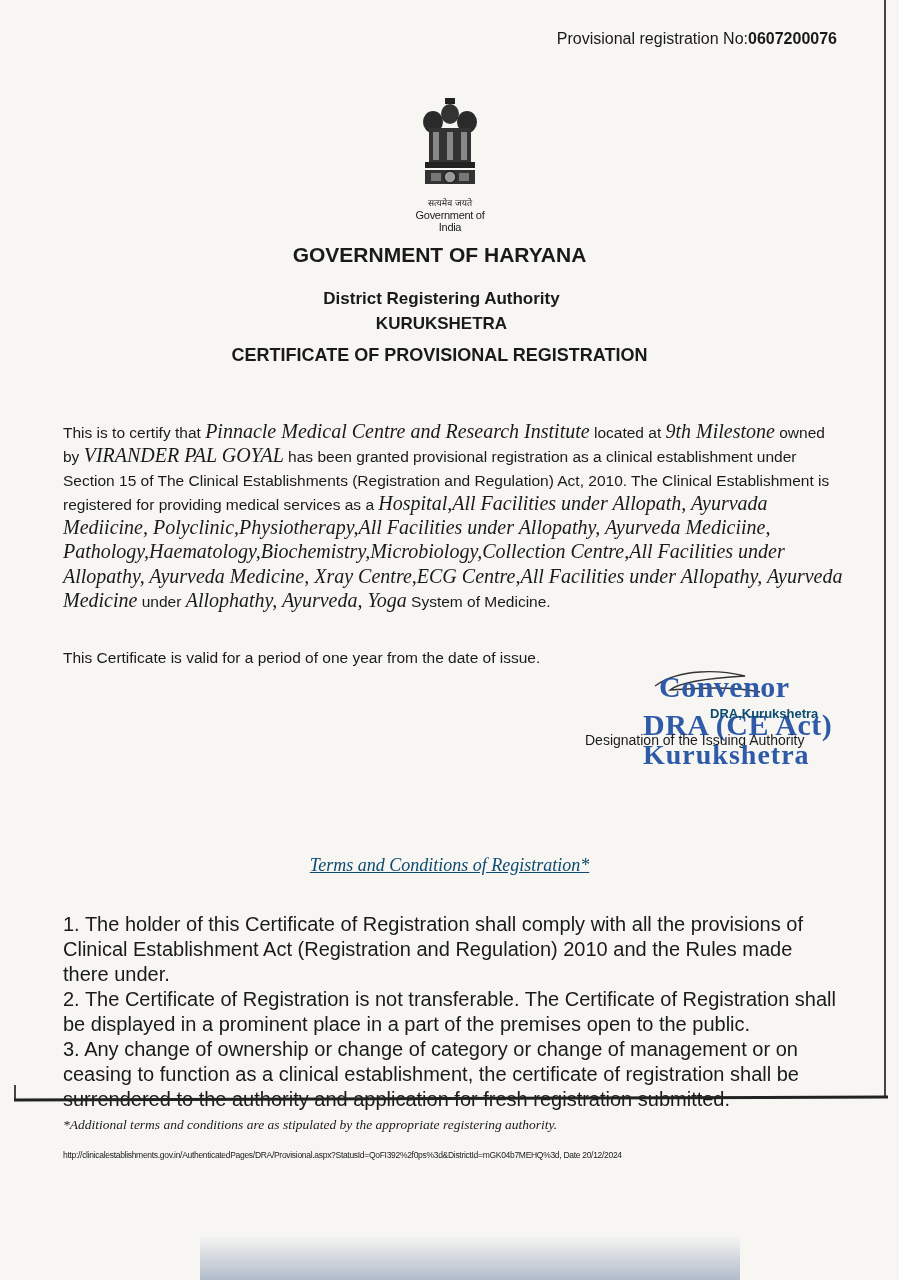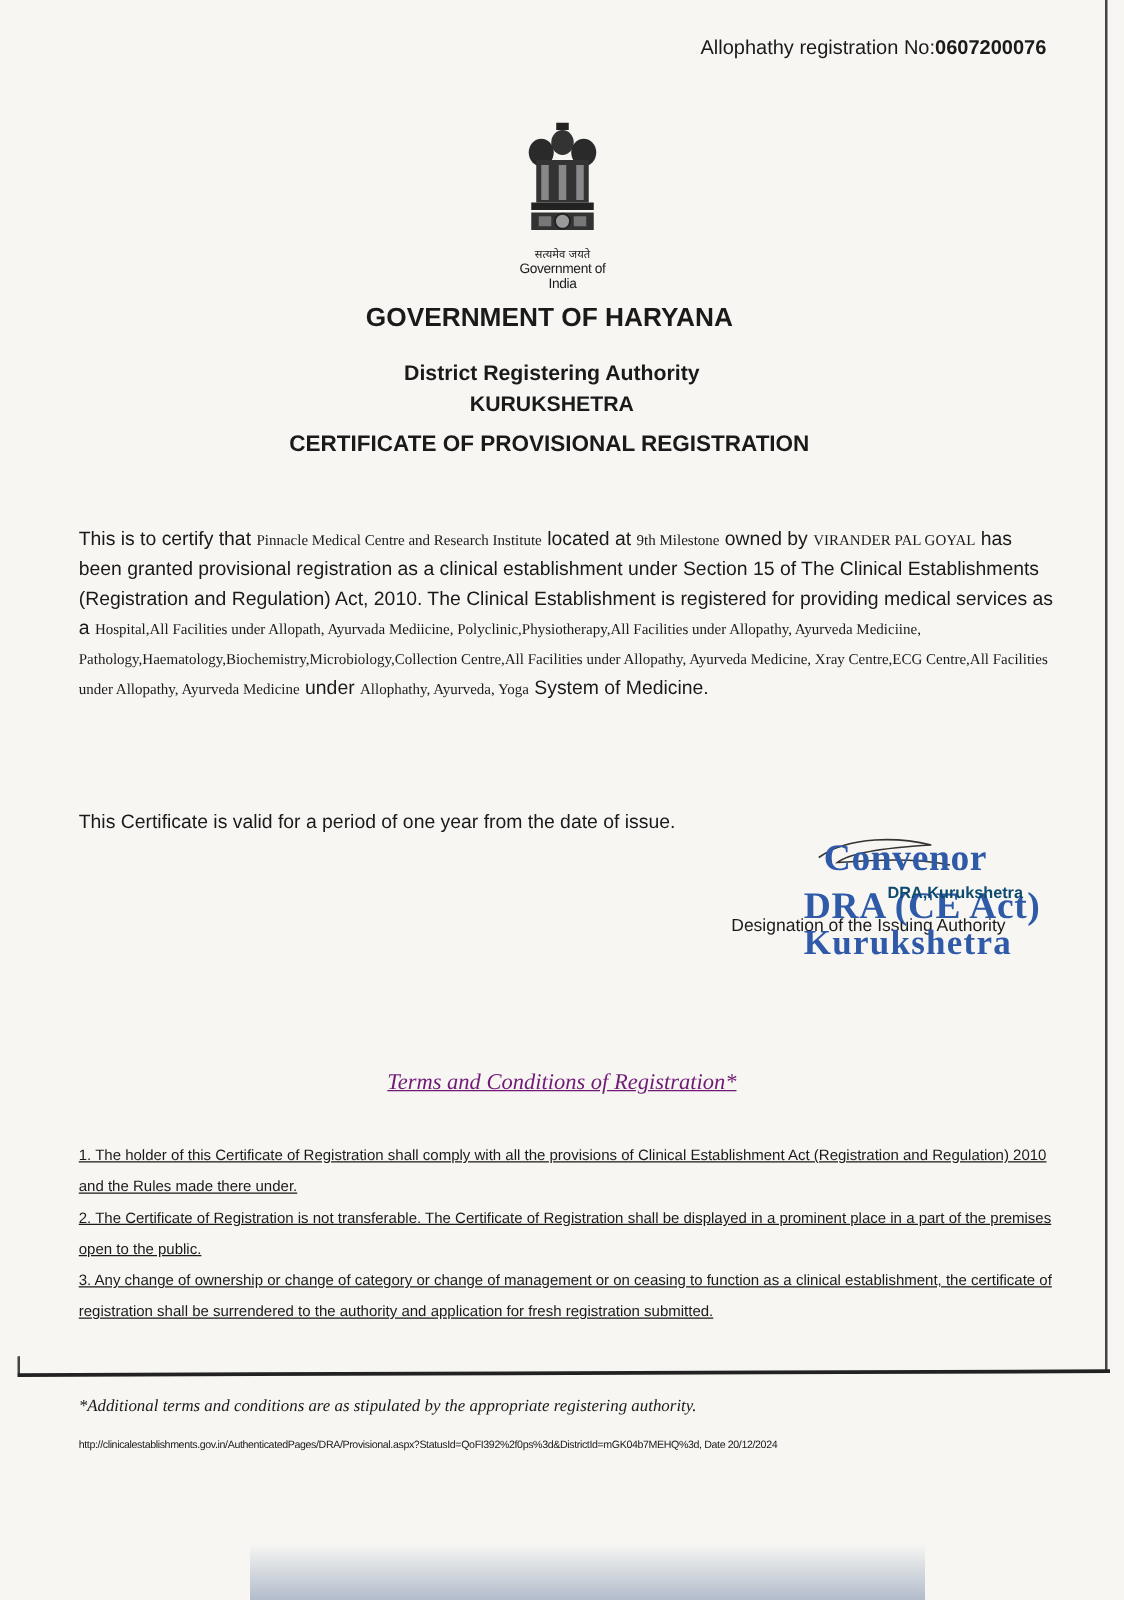--- a/index.html
+++ b/index.html
@@ -11,48 +11,48 @@
   .emblem{left:405px;top:98px;width:90px;height:130px;text-align:center;}
   .emblem svg{display:block;margin:0 auto;}
   .emblem .hindi{font-size:9px;margin-top:0px;font-family:"DejaVu Sans",sans-serif;}
   .emblem .goi{font-size:11px;letter-spacing:-0.3px;}
   .center{left:0;width:899px;text-align:center;font-weight:bold;}
   .t1{top:243px;font-size:21px;left:-10px;}
   .t2{top:289px;font-size:17px;left:-8px;}
   .t3{top:314px;font-size:17px;left:-8px;}
   .t4{top:345px;font-size:18px;left:-10px;}
   .body-text{left:63px;top:420px;width:780px;font-size:15.5px;line-height:23.3px;}
-  .body-text .it{font-family:"Liberation Serif",serif;font-size:12px;}
+  .body-text .it{font-family:"Liberation Serif",serif;font-style:italic;font-size:20px;}
   .valid{left:63px;top:649px;font-size:15.5px;}
   .place{left:63px;top:760px;font-size:15.5px;line-height:26px;}
   .sig{left:585px;top:668px;width:260px;height:110px;}
   .stamp{position:absolute;font-family:"Liberation Serif",serif;font-weight:bold;color:#2f5aa8;}
   .stamp.s1{left:74px;top:2px;font-size:30px;letter-spacing:0.5px;}
   .stamp.s2{left:58px;top:40px;font-size:30px;letter-spacing:0.5px;}
   .stamp.s3{left:58px;top:71px;font-size:28px;letter-spacing:1px;}
   .sig .dra{position:absolute;left:125px;top:38px;font-size:13px;font-weight:bold;color:#0c4a6e;}
   .sig .desig{position:absolute;left:0;top:64px;font-size:14px;color:#1a1a1a;}
   .sig .scrib{position:absolute;left:65px;top:0;}
   .terms-title{left:0;width:899px;text-align:center;top:855px;font-family:"Liberation Serif",serif;
-       font-style:italic;font-size:18px;color:#701a75;}
+       font-style:italic;font-size:18px;color:#0c4a6e;}
   .terms-title span{text-decoration:underline;}
-  .terms{left:63px;top:912px;width:780px;font-size:12px;line-height:25px;text-decoration:underline;}
+  .terms{left:63px;top:912px;width:780px;font-size:20px;line-height:25px;}
   .terms p{margin:0;}
   .rule{left:14px;top:1097px;width:874px;height:3px;background:#222;transform:rotate(-0.2deg);}
   .vline{left:884px;top:0;width:2px;height:1098px;background:#444;}
   .vline2{left:14px;top:1085px;width:2px;height:14px;background:#444;}
   .foot{left:63px;top:1117px;font-family:"Liberation Serif",serif;font-style:italic;font-size:13.5px;}
   .url{left:63px;top:1150px;font-size:8.5px;letter-spacing:-0.3px;}
   .shade{left:200px;top:1235px;width:540px;height:45px;
          background:linear-gradient(to bottom,rgba(150,170,200,0) 0%,rgba(120,140,170,0.55) 100%);}
 </style>
 </head>
 <body>
 
-<div class="abs regno"><span>Allophathy registration No:</span><b>0607200076</b></div>
+<div class="abs regno"><span>Provisional registration No:</span><b>0607200076</b></div>
 
 <div class="abs emblem">
   <svg width="62" height="98" viewBox="0 0 62 98">
     <rect x="26" y="0" width="10" height="6" fill="#222"></rect>
     <ellipse cx="31" cy="16" rx="9" ry="10" fill="#333"></ellipse>
     <ellipse cx="14" cy="24" rx="10" ry="11" fill="#2a2a2a"></ellipse>
     <ellipse cx="48" cy="24" rx="10" ry="11" fill="#2a2a2a"></ellipse>
     <rect x="10" y="30" width="42" height="34" fill="#333"></rect>
     <rect x="14" y="34" width="6" height="28" fill="#888"></rect>
     <rect x="28" y="34" width="6" height="28" fill="#888"></rect>

